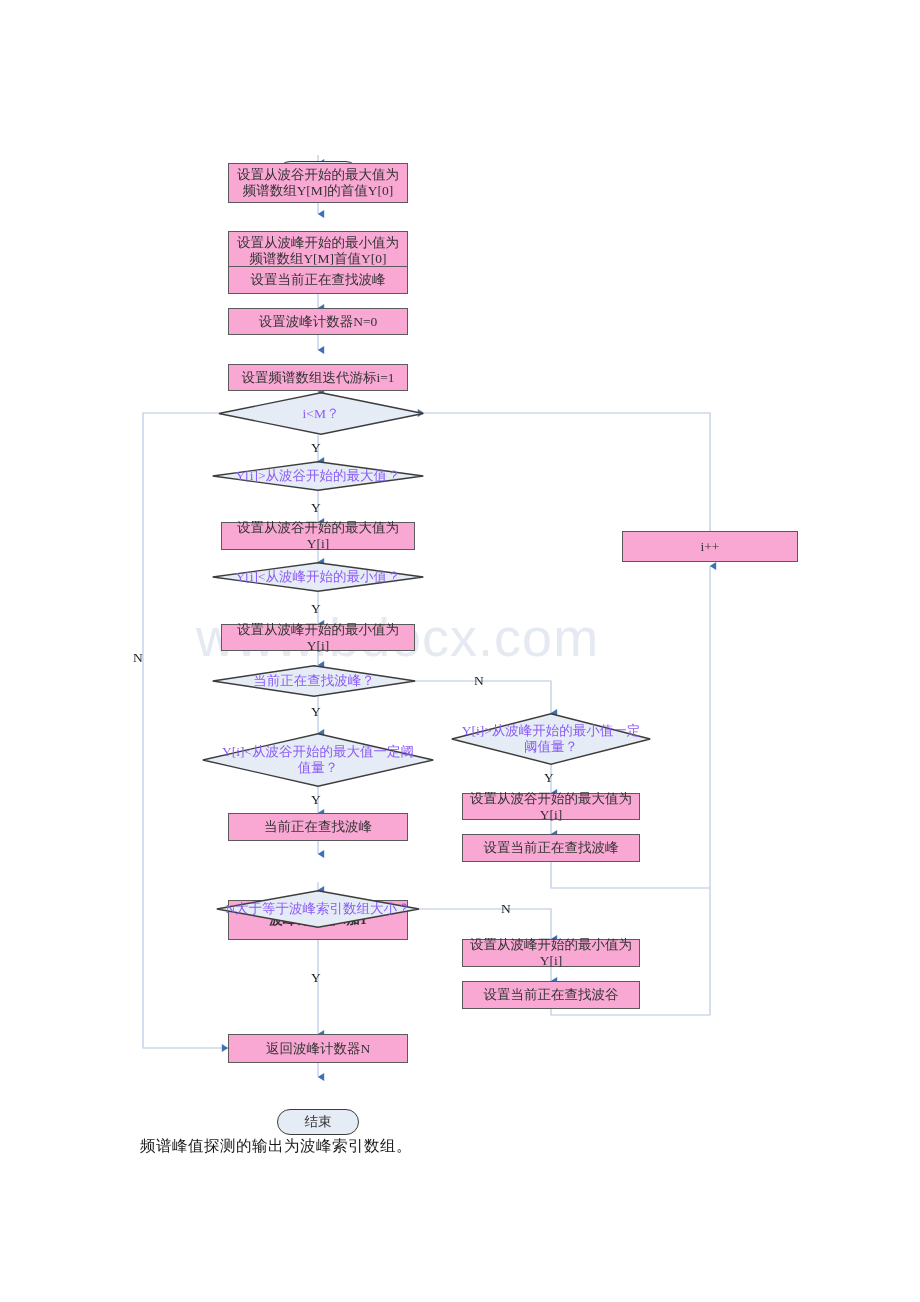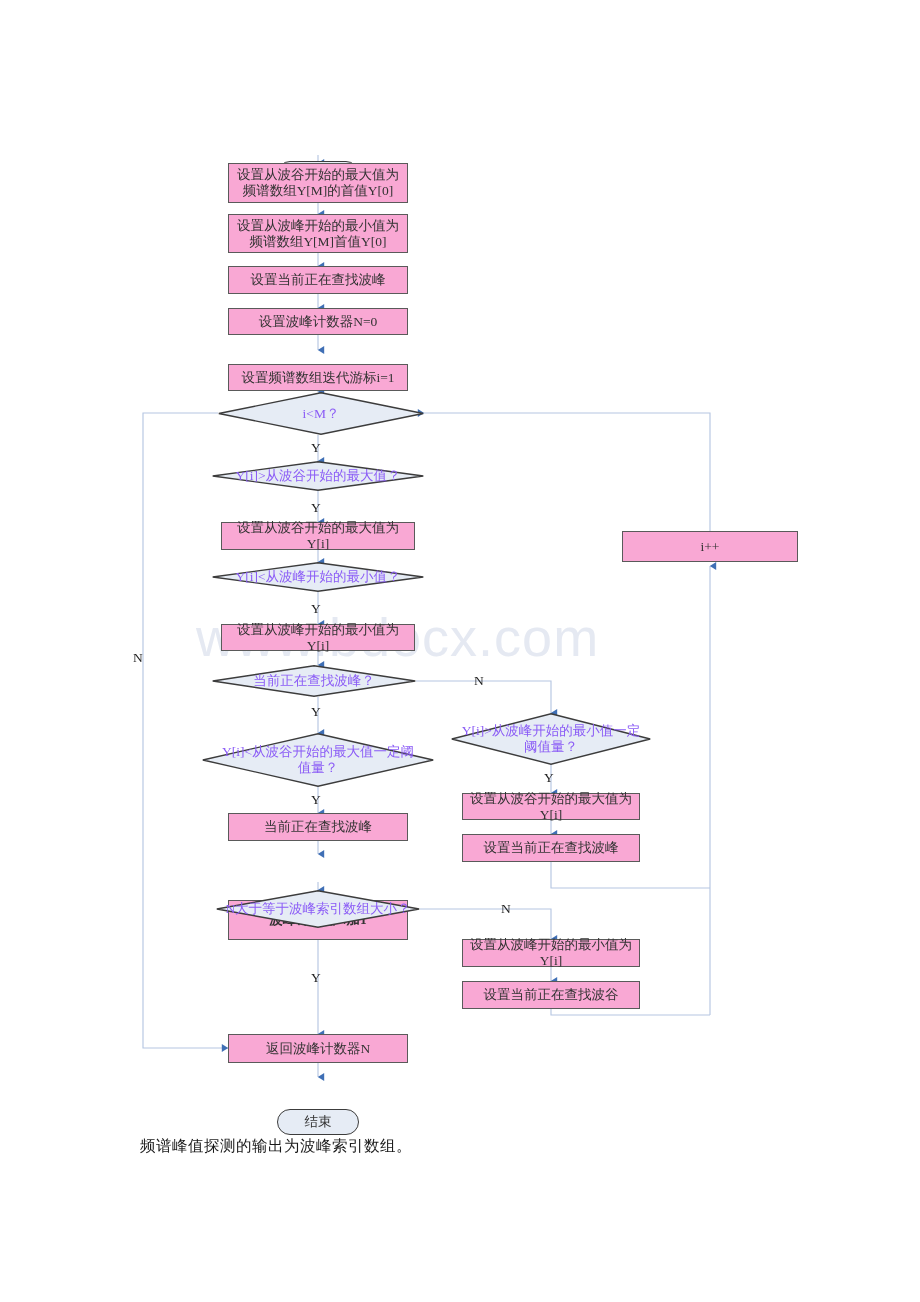--- a/index.html
+++ b/index.html
@@ -209,21 +209,21 @@
   <div id="nodes">
 
     <div class="node term" style="left:277px; top:129px; width:82px; height:26px;">
       <span>开始</span>
     </div>
 
     <div class="node proc" style="left:228px; top:163px; width:180px; height:40px;">
       <span>设置从波谷开始的最大值为频谱数组Y[M]的首值Y[0]</span>
     </div>
 
-    <div class="node proc" style="left:228px; top:214px; width:180px; height:39px;justify-content:center;">
+    <div class="node proc" style="left:228px; top:231px; width:180px; height:39px;justify-content:center;">
       <span>设置从波峰开始的最小值为频谱数组Y[M]首值Y[0]</span>
     </div>
 
     <div class="node proc" style="left:228px; top:266px; width:180px; height:28px;">
       <span>设置当前正在查找波峰</span>
     </div>
 
     <div class="node proc" style="left:228px; top:308px; width:180px; height:27px;">
       <span>设置波峰计数器N=0</span>
     </div>

